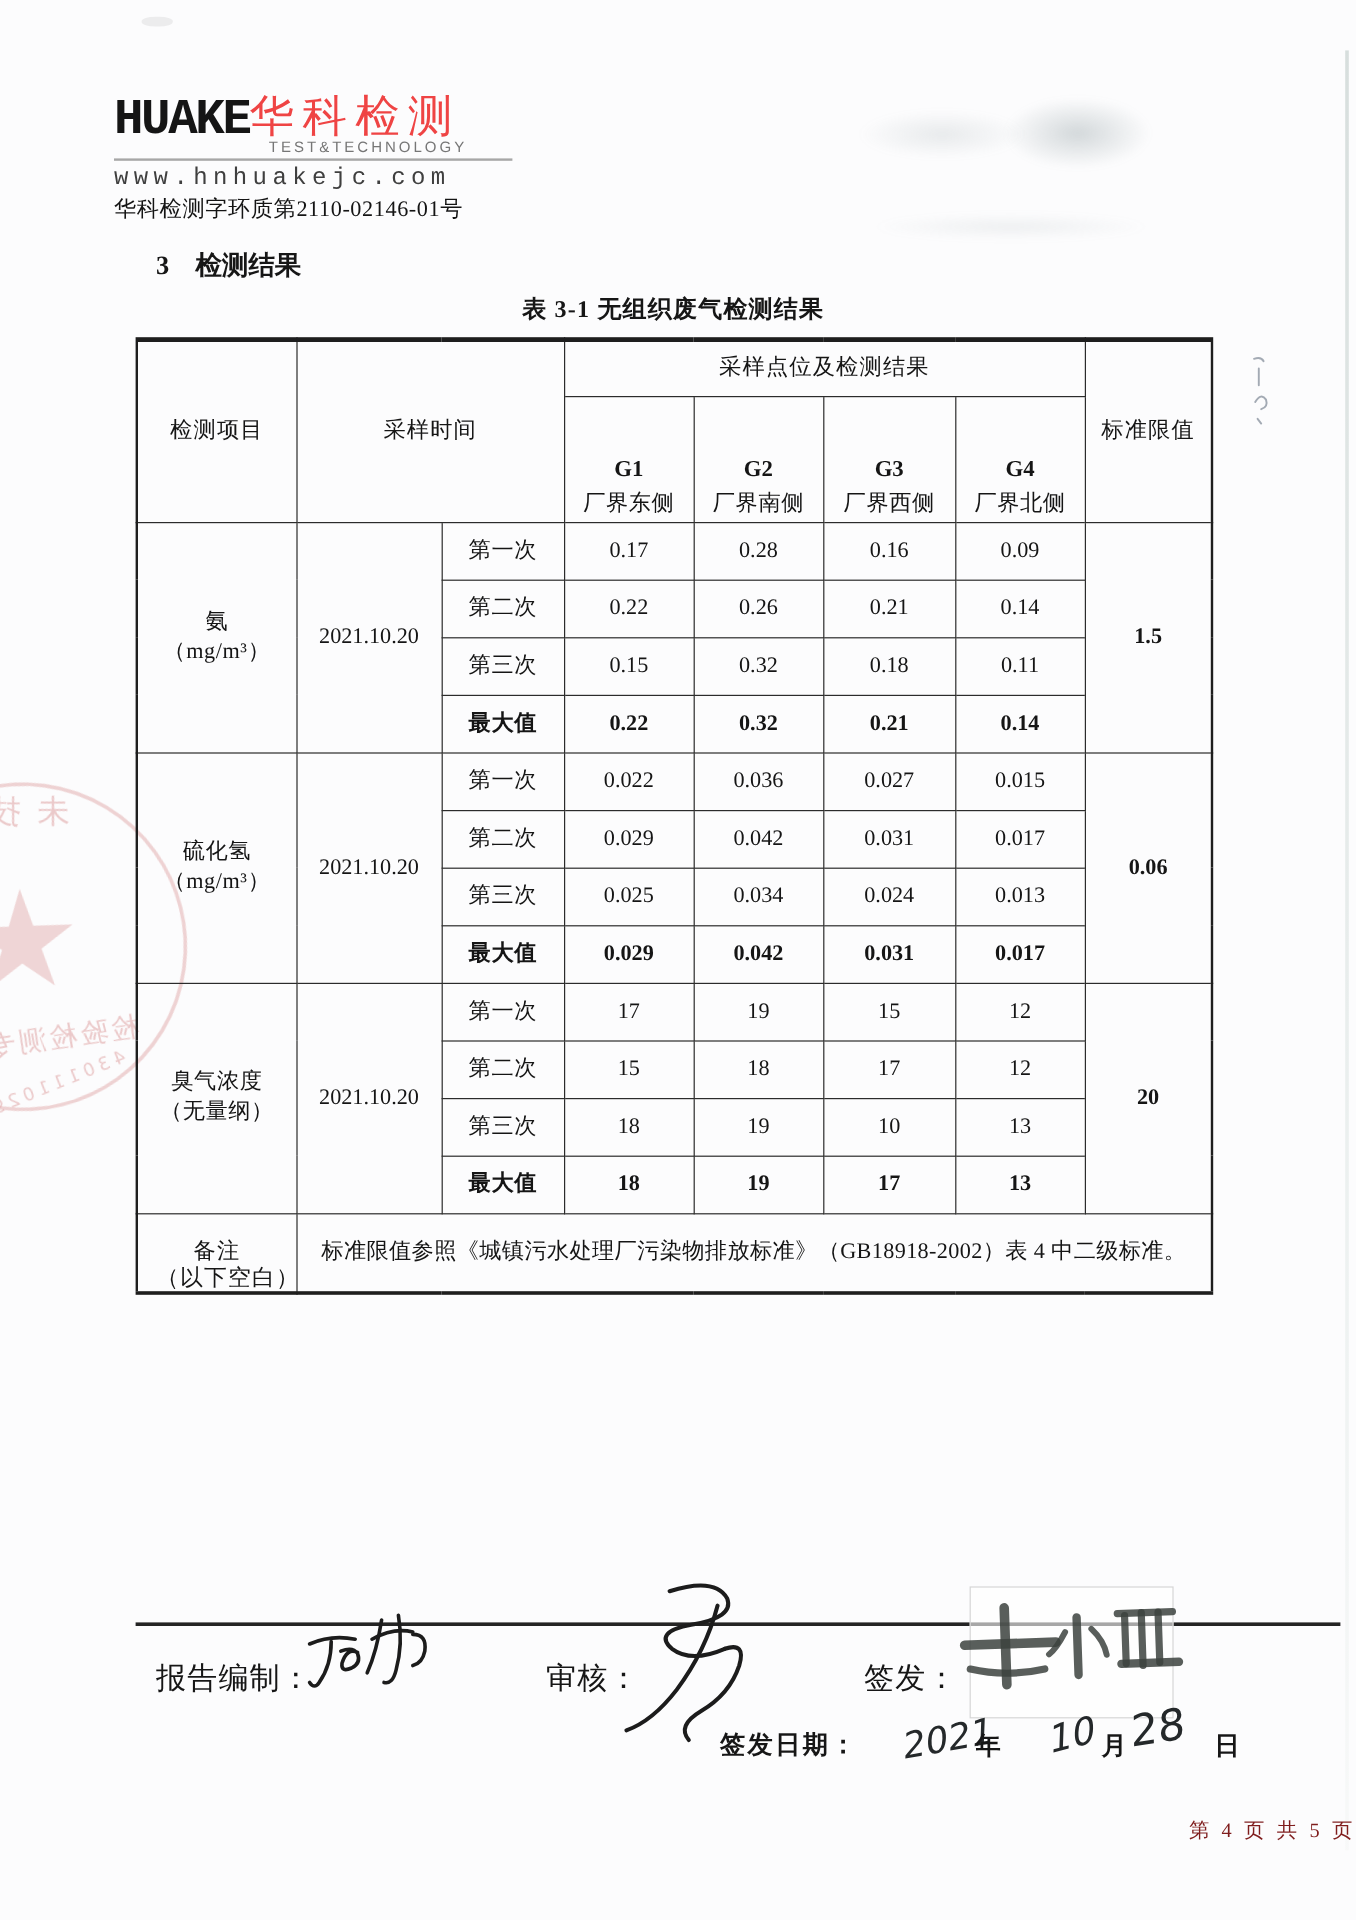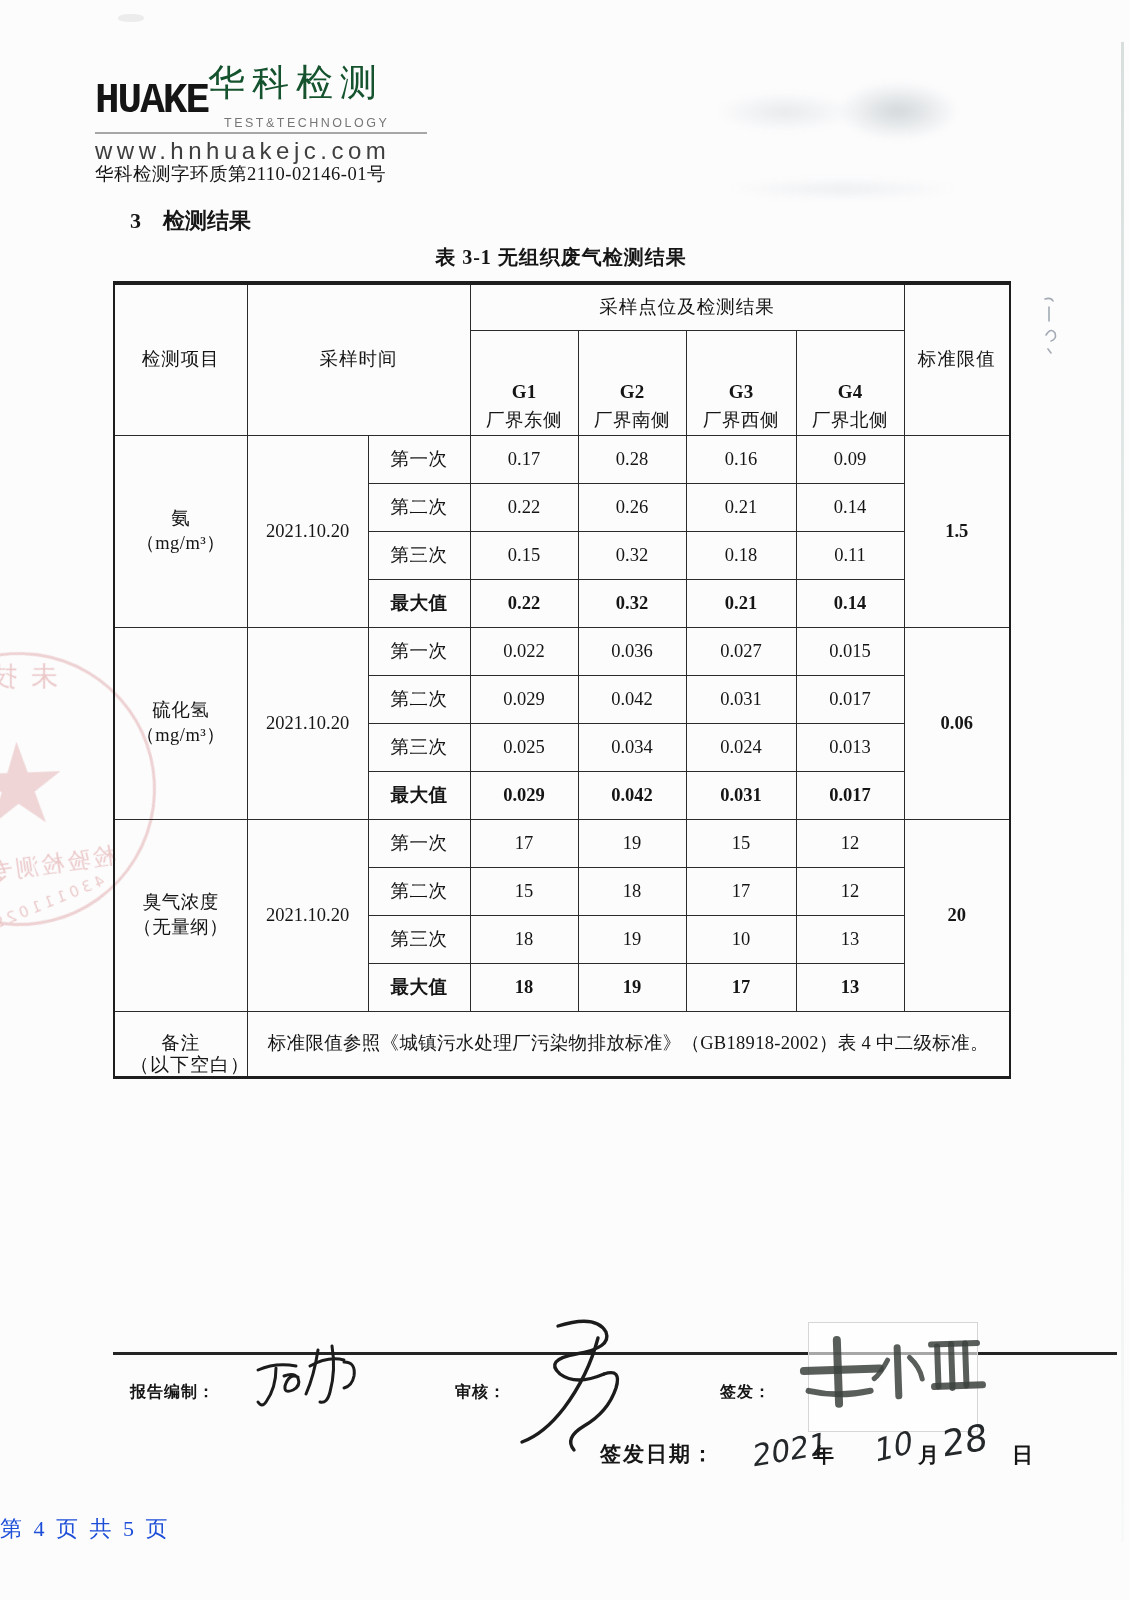--- a/index.html
+++ b/index.html
@@ -3,27 +3,27 @@
 <meta charset="utf-8">
 <style>
   html,body{margin:0;padding:0;}
   .page{position:relative;width:1130px;height:1600px;background:#fcfcfd;overflow:hidden;
         font-family:"Liberation Serif","DejaVu Serif",serif;color:#161616;}
   .abs{position:absolute;}
 
   
   .logo-latin{left:95px;top:78px;font-family:Liberation Mono, monospace;
               font-weight:800;font-size:41px;letter-spacing:-2px;color:#151515;transform:scaleY(1.02);}
-  .logo-cn{left:208px;top:58px;font-family:Liberation Serif, serif;
-           font-size:37px;color:#14532d;letter-spacing:7px;}
+  .logo-cn{left:208px;top:72px;font-family:Liberation Serif, serif;
+           font-size:37px;color:#ef4444;letter-spacing:7px;}
   .logo-tagline{left:224px;top:116px;font-family:"Liberation Sans","DejaVu Sans",sans-serif;
                 font-size:12.5px;color:#767676;letter-spacing:2.5px;}
   .logo-rule{left:95px;top:132px;width:332px;height:1.5px;background:#a7a7a7;}
-  .website{left:95px;top:137px;font-family:Liberation Sans, sans-serif;
-           font-size:24px;color:#3f3f3f;letter-spacing:4.5px;}
+  .website{left:95px;top:137px;font-family:Liberation Mono, monospace;
+           font-size:20px;color:#3f3f3f;letter-spacing:4.5px;}
   .report-no{left:95px;top:161px;font-size:18.5px;color:#141414;letter-spacing:0.5px;}
 
   
   .section-heading{left:130px;top:206px;font-size:22px;font-weight:bold;}
   .section-heading .num{margin-right:22px;}
   .table-caption{left:113px;top:244px;width:896px;text-align:center;font-size:20px;font-weight:bold;letter-spacing:1px;}
 
   
   .tbl-wrap{left:113px;top:281px;}
   table.report{border-collapse:collapse;table-layout:fixed;width:896px;
@@ -38,41 +38,41 @@
   td.item-cell{font-size:19px;line-height:1.8;letter-spacing:0.5px;}
   td.trial{font-size:19px;letter-spacing:0.5px;}
   tr.max td{font-weight:bold;}
   td.limit{font-weight:bold;}
   td.remark-cell{text-align:left;padding-left:12px;font-size:18.5px;letter-spacing:0.3px;}
 
   .below-note{left:130px;top:1052px;font-size:19px;letter-spacing:1px;}
 
   
   .sig-rule{left:113px;top:1352px;width:1004px;height:3.2px;background:#242424;}
-  .sig-label{font-size:16px;font-weight:bold;letter-spacing:1px;}
+  .sig-label{font-size:25px;font-weight:normal;letter-spacing:1px;}
   .lbl-prepared{left:130px;top:1382px;}
   .lbl-reviewed{left:455px;top:1382px;}
   .lbl-issued{left:720px;top:1382px;}
   .sig-svg{overflow:visible;}
   .sig-svg path{fill:none;stroke:#1c1c1c;stroke-linecap:round;stroke-linejoin:round;}
   .sig1{left:252px;top:1336px;}
   .sig2{left:500px;top:1312px;}
   .sig3{left:792px;top:1330px;transform:rotate(-2deg);}
   .sig3 path{stroke:#3c423e;opacity:0.85;}
   .sig3-box{left:808px;top:1322px;width:168px;height:108px;border:1px solid #d6d6d6;background:rgba(255,255,255,0.6);}
 
   .lbl-date{left:600px;top:1440px;font-size:21px;font-weight:bold;letter-spacing:2px;}
   .date-unit{font-size:21px;font-weight:bold;}
   .u-year{left:813px;top:1441px;} .u-month{left:918px;top:1441px;} .u-day{left:1012px;top:1441px;}
   .hw{font-family:"DejaVu Sans",sans-serif;color:#24282a;display:inline-block;}
   .hw-year{left:752px;top:1432px;font-size:30px;transform:rotate(-10deg) skewX(-12deg);}
   .hw-month{left:874px;top:1428px;font-size:31px;transform:rotate(-14deg) skewX(-16deg);}
   .hw-day{left:942px;top:1420px;font-size:36px;transform:rotate(-9deg) skewX(-8deg);}
 
-  .footer{left:0;top:1514px;width:1130px;text-align:left;font-size:22px;letter-spacing:3px;color:#1d4ed8;}
+  .footer{left:0;top:1514px;width:1130px;text-align:right;font-size:17px;letter-spacing:3px;color:#7f1d1d;}
 
   
   .stamp{left:-118px;top:652px;width:268px;height:268px;border-radius:50%;
          border:3px solid rgba(198,96,96,0.27);transform:rotate(-14deg);filter:blur(0.5px);}
   .stamp *{color:rgba(198,94,94,0.32);}
   .stamp-star{position:absolute;left:50%;top:50%;transform:translate(-50%,-54%) rotate(12deg);
               font-size:112px;line-height:1;color:rgba(206,110,110,0.28);}
   .stamp-arc{position:absolute;left:118px;top:6px;font-size:27px;letter-spacing:14px;white-space:nowrap;
              transform:scaleX(-1) rotate(-14deg);}
   .stamp-bottom{position:absolute;left:0;top:198px;width:100%;text-align:center;font-size:23px;

